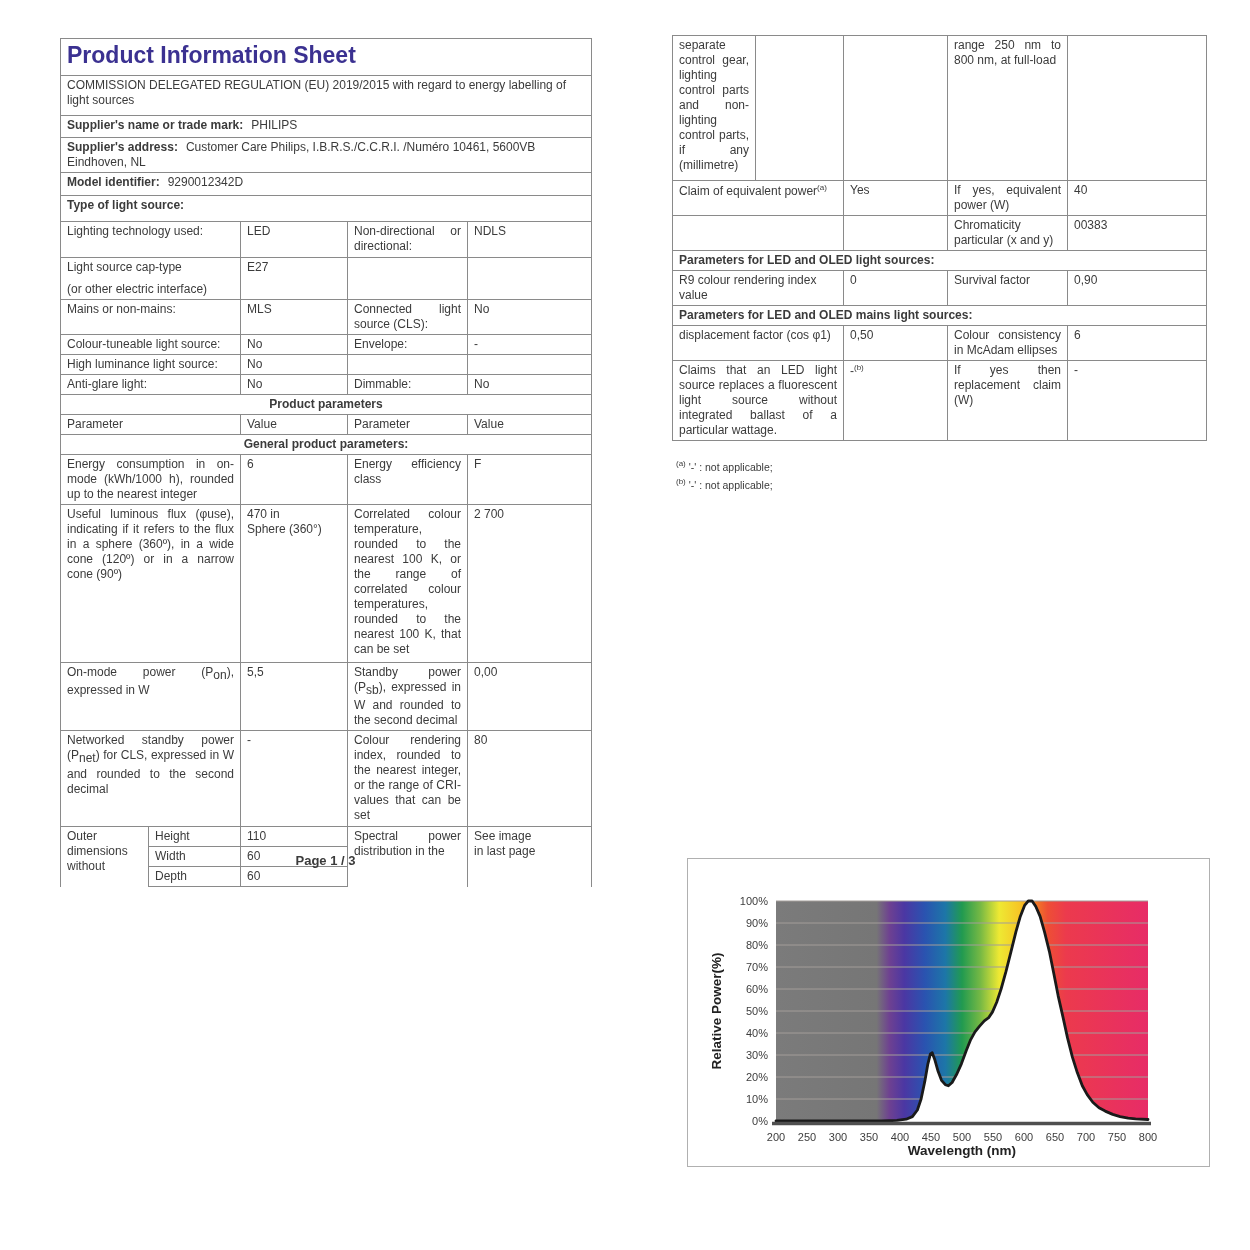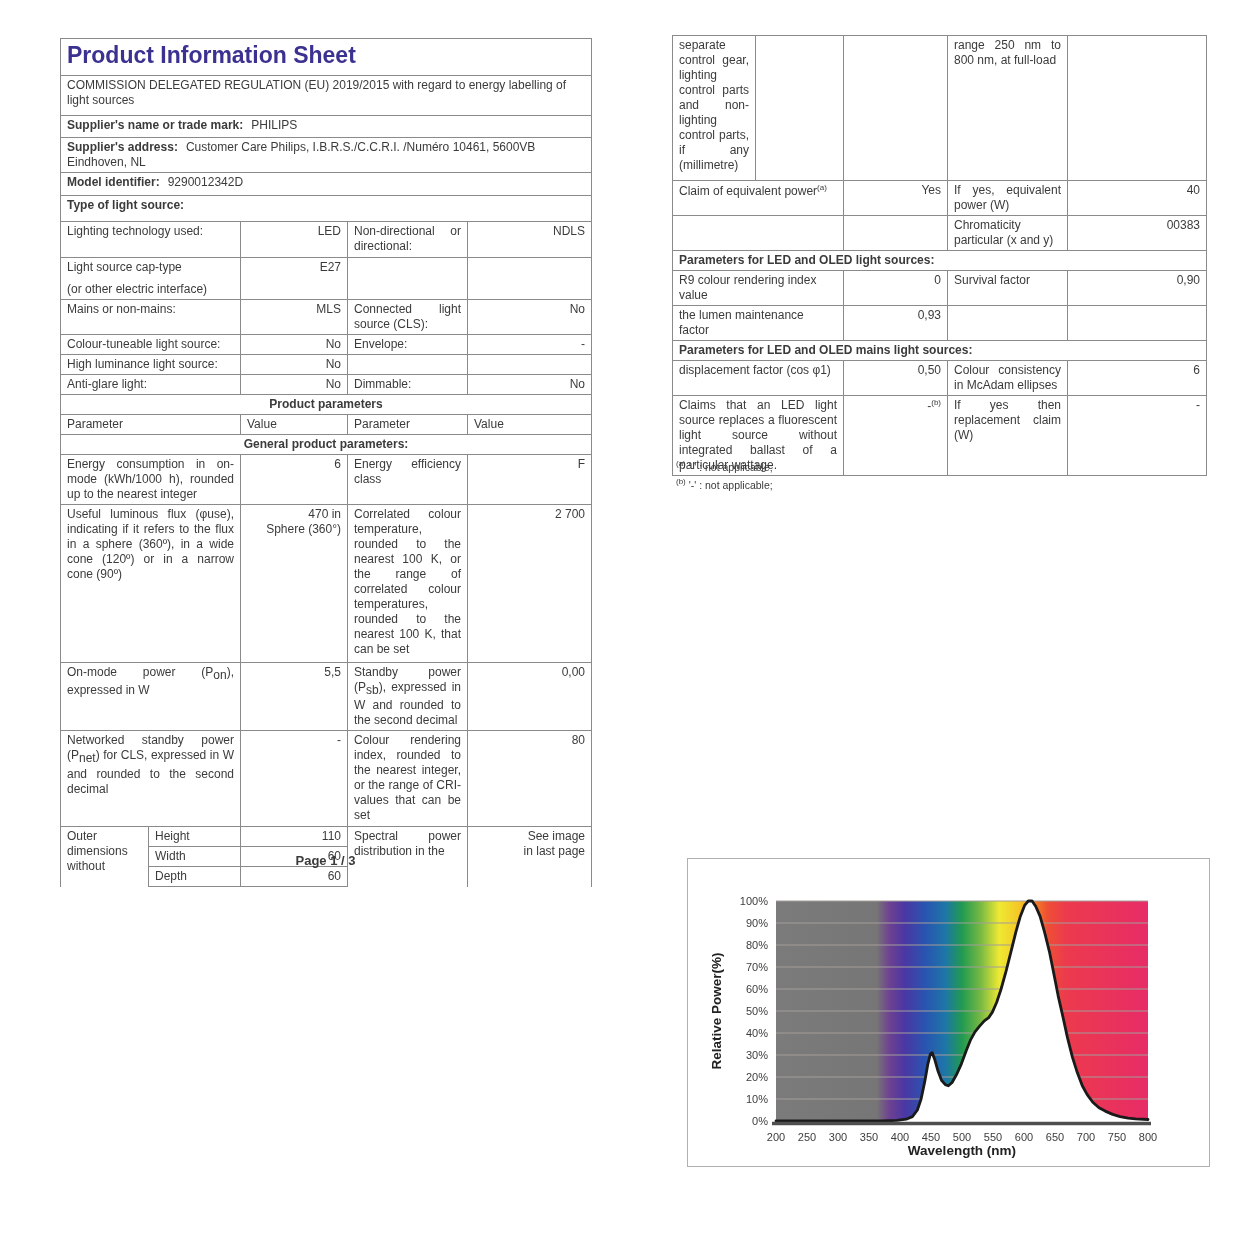--- a/index.html
+++ b/index.html
@@ -10,21 +10,21 @@
   table.doc{border-collapse:collapse;table-layout:fixed;position:absolute;}
   table.doc td{
     border:1px solid #8a8a8a;vertical-align:top;padding:2px 6px;
     font-size:12px;line-height:1.25;word-wrap:break-word;
   }
   table.left-table{left:60px;top:38px;width:531px;}
   table.right-table{left:672px;top:35px;width:534px;}
   td.title-cell{padding:5px 8px 7px 8px;}
   .doc-title{color:#3b3191;font-size:23px;font-weight:bold;letter-spacing:0px;}
   .b{font-weight:bold;}
-  .val{text-align:right;}
+  .val{text-align:left;}
   .just{text-align:justify;}
   .sec{font-weight:bold;text-align:center;}
   .secl{font-weight:bold;text-align:left;margin-top:44px;}
   td.no-b{border-bottom:none !important;}
   sub{font-size:12px;}
   sup{font-size:8px;vertical-align:super;}
   .lblval{margin-left:8px;font-weight:normal;}
   .footnotes{position:absolute;left:676px;top:459px;font-size:10.5px;color:#3b3b3b;}
   .footnotes div{margin-bottom:4px;}
   .page-num{position:absolute;left:60px;top:853px;width:531px;text-align:center;
@@ -205,26 +205,20 @@
     <td class="val">00383</td>
   </tr>
   <tr style="height:18px">
     <td colspan="5" class="secl">Parameters for LED and OLED light sources:</td>
   </tr>
   <tr style="height:19px">
     <td colspan="2">R9 colour rendering index value</td>
     <td class="val">0</td>
     <td>Survival factor</td>
     <td class="val">0,90</td>
-  </tr>
-  <tr style="height:19px">
-    <td colspan="2">the lumen maintenance factor</td>
-    <td class="val">0,93</td>
-    <td></td>
-    <td></td>
   </tr>
   <tr style="height:18px">
     <td colspan="5" class="secl">Parameters for LED and OLED mains light sources:</td>
   </tr>
   <tr style="height:34px">
     <td colspan="2">displacement factor (cos φ1)</td>
     <td class="val">0,50</td>
     <td class="just">Colour consistency in McAdam ellipses</td>
     <td class="val">6</td>
   </tr>

